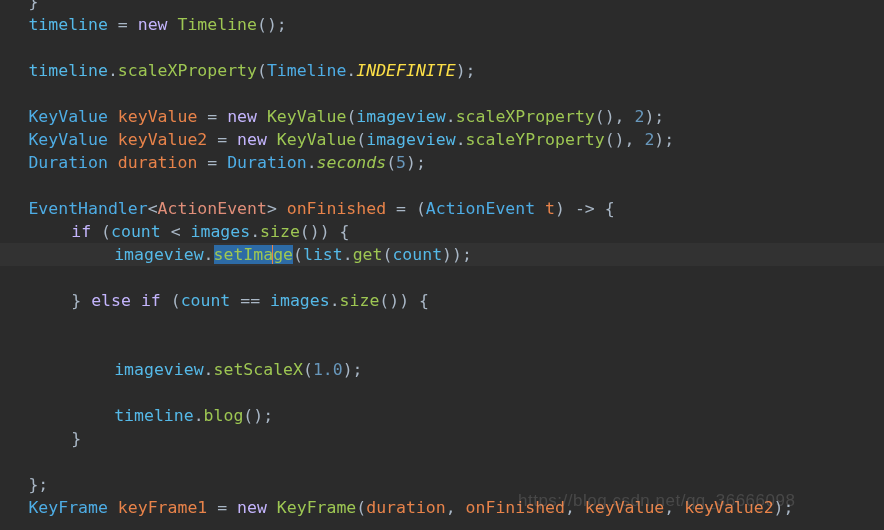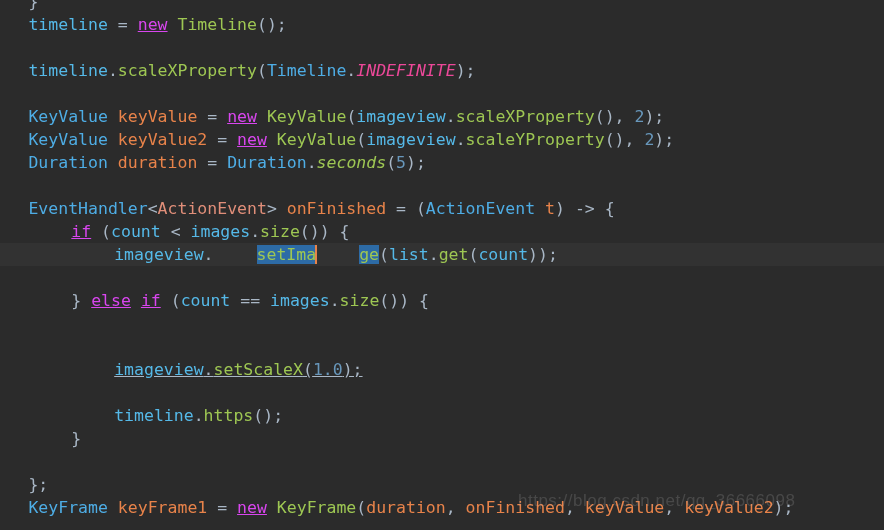--- a/index.html
+++ b/index.html
@@ -40,29 +40,29 @@
     position: absolute;
     left: 0;
     width: 884px;
     height: 23px;
     background: #323232;
   }
   .ind { display: inline-block; }
   
   .typ   { color: #4eade5; }          
   .var   { color: #e8834a; }          
-  .kw    { color: #d946ef; text-decoration: underline; }          
+  .kw    { color: #c4b5fd; }          
   .mth   { color: #9ec753; }          
   .mths  { color: #9ec753; font-style: italic; }  
-  .cst   { color: #ec4899; font-style: italic; text-align: right; }  
+  .cst   { color: #fde047; font-style: italic; text-align: right; }  
   .num   { color: #6897bb; }          
   .pun   { color: #a9b7c6; }          
   .gen   { color: #e08e79; }          
   .idn   { color: #55b9e8; }          
-  .sel   { background: #2d6ba6; margin-left: 43px; }     
+  .sel   { background: #2d6ba6; }     
   .caret {
     display: inline-block;
     width: 2px;
     height: 19px;
     background: #e8834a;
     vertical-align: -4px;
     margin: 0 -1px;
   }
   
   #watermark {
@@ -91,20 +91,20 @@
       <div class="line" style="top: 128px;"><span class="ind" style="width: 28.44px;"></span><span class="typ">KeyValue</span><span class="pun"> </span><span class="var">keyValue2</span><span class="pun"> </span><span class="pun">=</span><span class="pun"> </span><span class="kw">new</span><span class="pun"> </span><span class="mth">KeyValue</span><span class="pun">(</span><span class="idn">imageview</span><span class="pun">.</span><span class="mth">scaleYProperty</span><span class="pun">(), </span><span class="num">2</span><span class="pun">);</span></div>
       <div class="line" style="top: 151px;"><span class="ind" style="width: 28.44px;"></span><span class="typ">Duration</span><span class="pun"> </span><span class="var">duration</span><span class="pun"> </span><span class="pun">=</span><span class="pun"> </span><span class="typ">Duration</span><span class="pun">.</span><span class="mths">seconds</span><span class="pun">(</span><span class="num">5</span><span class="pun">);</span></div>
       <div class="line" style="top: 174px;"><span class="ind" style="width: 7px;"></span></div>
       <div class="line" style="top: 197px;"><span class="ind" style="width: 28.44px;"></span><span class="typ">EventHandler</span><span class="pun">&lt;</span><span class="gen">ActionEvent</span><span class="pun">&gt; </span><span class="var">onFinished</span><span class="pun"> </span><span class="pun">=</span><span class="pun"> </span><span class="pun">(</span><span class="typ">ActionEvent</span><span class="pun"> </span><span class="var">t</span><span class="pun">) </span><span class="pun">-&gt;</span><span class="pun"> {</span></div>
       <div class="line" style="top: 220px;"><span class="ind" style="width: 71.32px;"></span><span class="kw">if</span><span class="pun"> (</span><span class="idn">count</span><span class="pun"> </span><span class="pun">&lt;</span><span class="pun"> </span><span class="idn">images</span><span class="pun">.</span><span class="mth">size</span><span class="pun">()) {</span></div>
       <div class="line-hl" style="top: 243px;"></div>
       <div class="line" style="top: 243px;"><span class="ind" style="width: 114.2px;"></span><span class="idn">imageview</span><span class="pun">.</span><span class="mth sel">setIma</span><span class="caret"></span><span class="mth sel">ge</span><span class="pun">(</span><span class="idn">list</span><span class="pun">.</span><span class="mth">get</span><span class="pun">(</span><span class="idn">count</span><span class="pun">));</span></div>
       <div class="line" style="top: 266px;"><span class="ind" style="width: 7px;"></span></div>
       <div class="line" style="top: 289px;"><span class="ind" style="width: 71.32px;"></span><span class="pun">}</span><span class="pun"> </span><span class="kw">else</span><span class="pun"> </span><span class="kw">if</span><span class="pun"> (</span><span class="idn">count</span><span class="pun"> </span><span class="pun">==</span><span class="pun"> </span><span class="idn">images</span><span class="pun">.</span><span class="mth">size</span><span class="pun">()) {</span></div>
       <div class="line" style="top: 312px;"><span class="ind" style="width: 7px;"></span></div>
-      <div class="line" style="top: 358px; text-decoration: underline;"><span class="ind" style="width: 114.2px;"></span><span class="idn">imageview</span><span class="pun">.</span><span class="mth">setScaleX</span><span class="pun">(</span><span class="num">1.0</span><span class="pun">);</span></div>
-      <div class="line" style="top: 404px;"><span class="ind" style="width: 114.2px;"></span><span class="idn">timeline</span><span class="pun">.</span><span class="mth">https</span><span class="pun">();</span></div>
+      <div class="line" style="top: 358px;"><span class="ind" style="width: 114.2px;"></span><span class="idn">imageview</span><span class="pun">.</span><span class="mth">setScaleX</span><span class="pun">(</span><span class="num">1.0</span><span class="pun">);</span></div>
+      <div class="line" style="top: 404px;"><span class="ind" style="width: 114.2px;"></span><span class="idn">timeline</span><span class="pun">.</span><span class="mth">blog</span><span class="pun">();</span></div>
       <div class="line" style="top: 427px;"><span class="ind" style="width: 71.32px;"></span><span class="pun">}</span></div>
       <div class="line" style="top: 473px;"><span class="ind" style="width: 28.44px;"></span><span class="pun">};</span></div>
       <div class="line" style="top: 496px;"><span class="ind" style="width: 28.44px;"></span><span class="typ">KeyFrame</span><span class="pun"> </span><span class="var">keyFrame1</span><span class="pun"> </span><span class="pun">=</span><span class="pun"> </span><span class="kw">new</span><span class="pun"> </span><span class="mth">KeyFrame</span><span class="pun">(</span><span class="var">duration</span><span class="pun">, </span><span class="var">onFinished</span><span class="pun">, </span><span class="var">keyValue</span><span class="pun">, </span><span class="var">keyValue2</span><span class="pun">);</span></div>
     </div>
   <div id="watermark">https://blog.csdn.net/qq_36666098</div>
 </div>
 
 </body></html>

